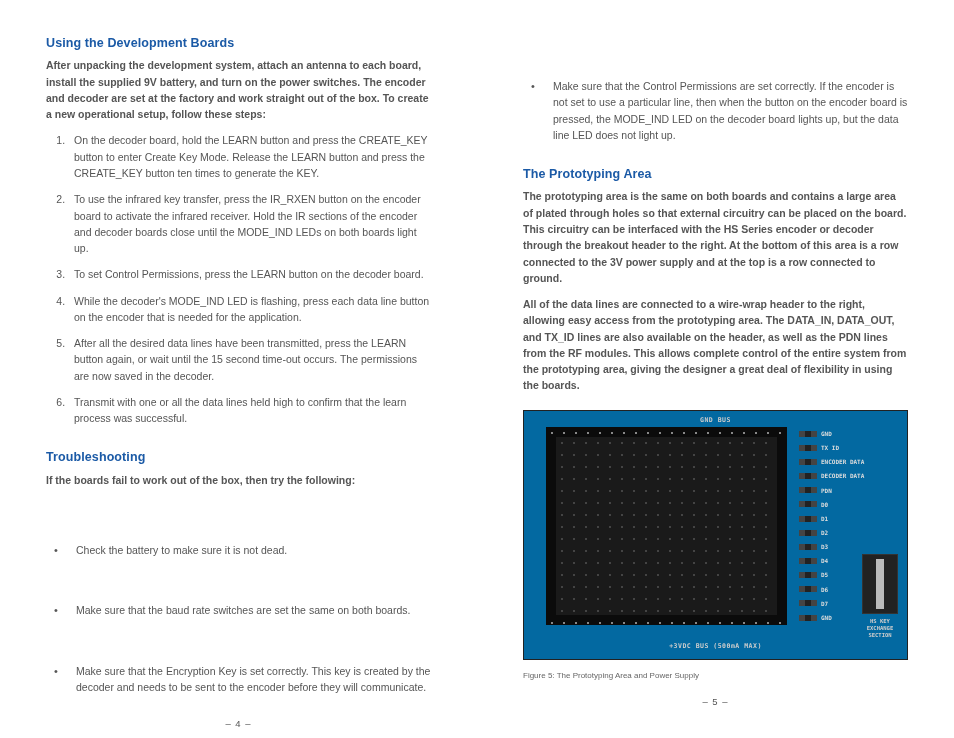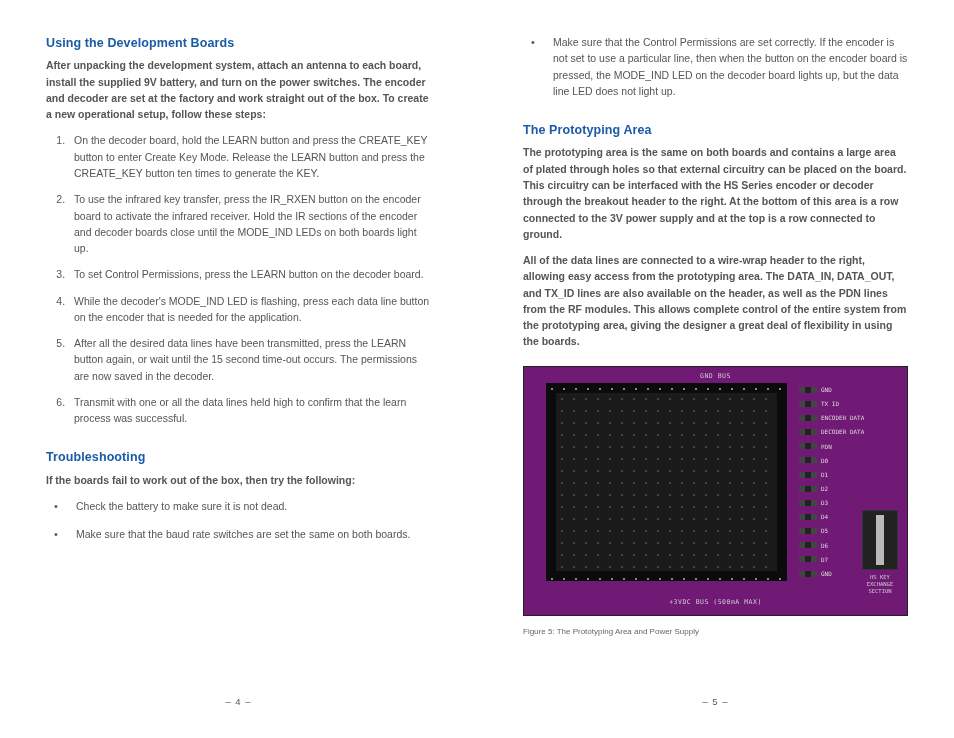--- a/index.html
+++ b/index.html
@@ -3,24 +3,24 @@
 <meta charset="utf-8">
 <style>
 * { margin:0; padding:0; box-sizing:border-box; }
 body { font-family: Arial, Helvetica, sans-serif; background:#fff; color:#3a3a3a; width:954px; height:738px; display:flex; }
 .col { width:50%; padding:34px 46px 28px 46px; font-size:10.5px; line-height:1.55; display:flex; flex-direction:column; }
 h2 { color:#1b5aa6; font-size:12.5px; font-weight:600; margin-bottom:4px; letter-spacing:0.1px; }
 p { color:#555; margin-bottom:10px;font-weight:bold; }
 ol { list-style:decimal; padding-left:22px; margin-bottom:12px; }
 ol li { margin-bottom:10px; padding-left:6px; color:#555; }
 ul { list-style:none; padding-left:22px; margin-bottom:10px; }
-ul li { position:relative; margin-bottom:12px; color:#555; padding-left:8px; }
+ul li { position:relative; margin-bottom:12px; color:#555; padding-left:8px;margin-top:44px; }
 ul li::before { content:"•"; position:absolute; left:-14px; top:0; font-size:11px; }
 .footer { text-align:center; font-size:9.5px; color:#555; margin-top:auto; letter-spacing:1px; }
-.figure { background:#701a75; height:250px; margin:6px 0 10px 0; position:relative; overflow:hidden; border:1px solid #222; }
+.figure { background:#0369a1; height:250px; margin:6px 0 10px 0; position:relative; overflow:hidden; border:1px solid #222;font-weight:bold; }
 .fig-inner { position:absolute; inset:16px 120px 34px 22px; background:
   radial-gradient(circle at center, #444 0 1.1px, transparent 1.1px) 0 0/12px 12px repeat,
   linear-gradient(#1a1a1a,#1a1a1a);
   border:10px solid #0b0b0b; box-sizing:border-box; }
 .fig-inner::before, .fig-inner::after { content:""; position:absolute; left:-10px; right:-10px; height:8px; background:
   radial-gradient(circle at center, #888 0 1.2px, transparent 1.2px) 0 0/12px 12px repeat, #0b0b0b; }
 .fig-inner::before { top:-10px; }
 .fig-inner::after { bottom:-10px; }
 .fig-right { position:absolute; top:16px; bottom:34px; right:10px; width:98px; display:flex; flex-direction:column; }
 .pinrow { flex:1; display:flex; align-items:center; color:#ddd; font-size:6px; font-family:monospace; gap:4px; }
@@ -47,20 +47,21 @@
     <li>To set Control Permissions, press the LEARN button on the decoder board.</li>
     <li>While the decoder's MODE_IND LED is flashing, press each data line button on the encoder that is needed for the application.</li>
     <li>After all the desired data lines have been transmitted, press the LEARN button again, or wait until the 15 second time-out occurs. The permissions are now saved in the decoder.</li>
     <li>Transmit with one or all the data lines held high to confirm that the learn process was successful.</li>
   </ol>
   <h2>Troubleshooting</h2>
   <p>If the boards fail to work out of the box, then try the following:</p>
   <ul>
     <li>Check the battery to make sure it is not dead.</li>
     <li>Make sure that the baud rate switches are set the same on both boards.</li>
+    <li>Make sure that the Encryption Key is set correctly. This key is created by the decoder and needs to be sent to the encoder before they will communicate.</li>
   </ul>
   <div class="footer">– 4 –</div>
 </div>
 
 <div class="col">
   <ul>
     <li>Make sure that the Control Permissions are set correctly. If the encoder is not set to use a particular line, then when the button on the encoder board is pressed, the MODE_IND LED on the decoder board lights up, but the data line LED does not light up.</li>
   </ul>
   <h2>The Prototyping Area</h2>
   <p>The prototyping area is the same on both boards and contains a large area of plated through holes so that external circuitry can be placed on the board. This circuitry can be interfaced with the HS Series encoder or decoder through the breakout header to the right. At the bottom of this area is a row connected to the 3V power supply and at the top is a row connected to ground.</p>

